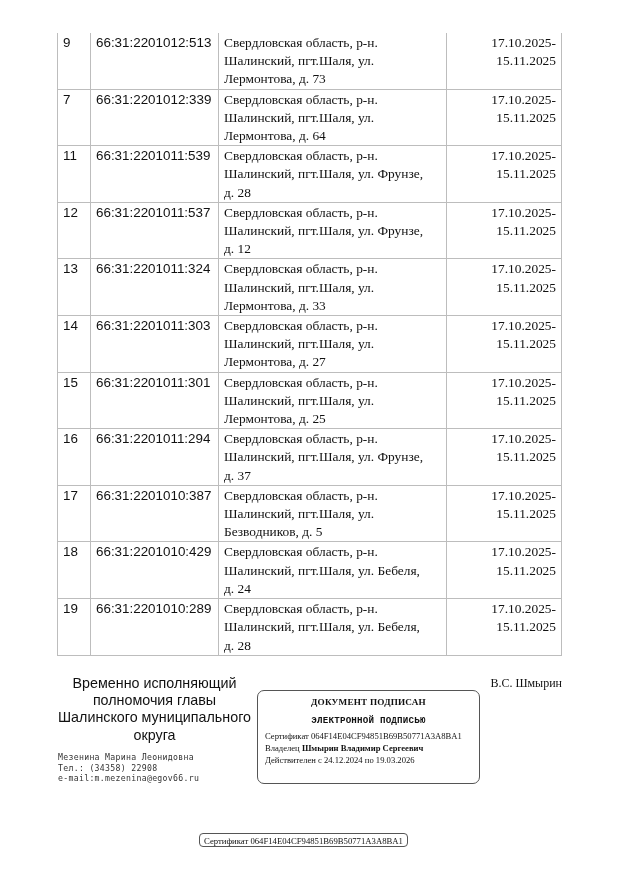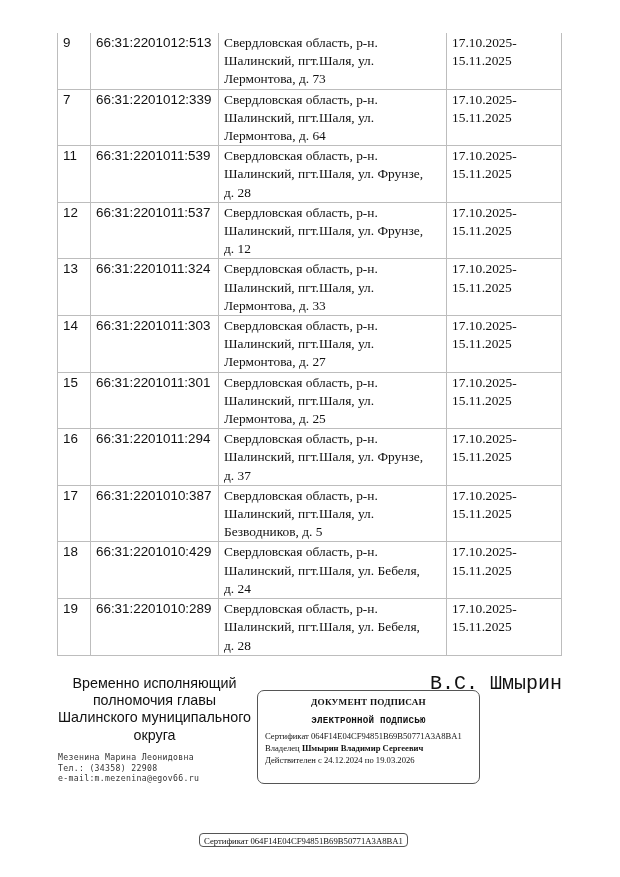--- a/index.html
+++ b/index.html
@@ -3,24 +3,24 @@
 <meta charset="utf-8">
 <style>
   html, body { margin:0; padding:0; background:#fff; }
   body { width:620px; height:877px; position:relative; overflow:hidden; font-family:"Liberation Sans", sans-serif; color:#111; }
   .tbl { position:absolute; left:57px; top:33px; border-collapse:collapse; }
   .tbl td { border:1px solid #bdbdbd; vertical-align:top; font-size:13.4px; line-height:18.2px; padding:1px 5px 0 5px; height:55px; box-sizing:border-box; }
   .tbl tr:first-child td { border-top:none; }
   .c-num { width:33px; }
   .c-cad { width:128px; }
   .c-addr { width:228px; font-family:"Liberation Serif", serif; font-size:14.6px; line-height:18.2px; }
-  .c-date { width:115px; text-align:left; font-family:"Liberation Serif", serif; font-size:14.6px; line-height:18.2px; }
+  .c-date { width:115px; text-align:right; font-family:"Liberation Serif", serif; font-size:14.6px; line-height:18.2px; }
   .pos-title { position:absolute; left:58px; top:675px; font-family:"Liberation Sans", sans-serif; font-size:14.3px; line-height:17.2px; }
   .pos-title div { white-space:nowrap;text-align:center; }
-  .signer { position:absolute; right:58px; top:675px; font-family:Liberation Mono, monospace; font-size:20px; line-height:17px; }
+  .signer { position:absolute; right:58px; top:675px; font-family:Liberation Serif, serif; font-size:12px; line-height:17px; }
   .stamp { position:absolute; left:257px; top:690px; width:223px; height:94px; border:1px solid #555; border-radius:7px; box-sizing:border-box; font-family:"Liberation Serif", serif; }
   .stamp .h { text-align:center; font-weight:bold; font-size:9.2px; line-height:11px; margin-top:6px; letter-spacing:0.2px; }
   .stamp .l { font-size:8.6px; line-height:12px; padding-left:7px; white-space:nowrap; }
   .stamp .l b { font-weight:bold; }
   .contact { position:absolute; left:58px; top:752px; font-family:"DejaVu Sans Mono", monospace; font-size:8.2px; line-height:10.5px; color:#333; letter-spacing:0.3px; }
   .footer-cert { position:absolute; left:199px; top:833px; height:14px; padding:0 4px; border:1px solid #555; border-radius:4px; font-family:"Liberation Serif", serif; font-size:8.7px; line-height:14px; white-space:nowrap; box-sizing:border-box; }
 </style>
 </head>
 <body>
 

